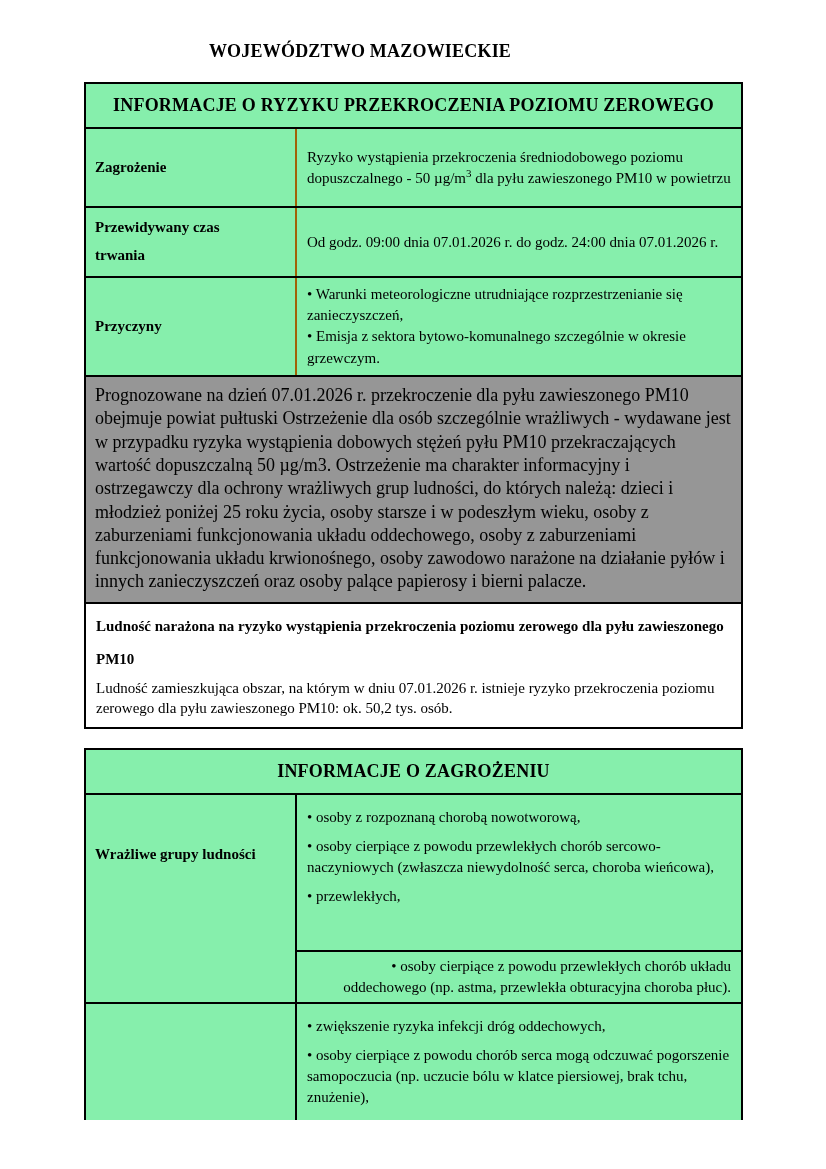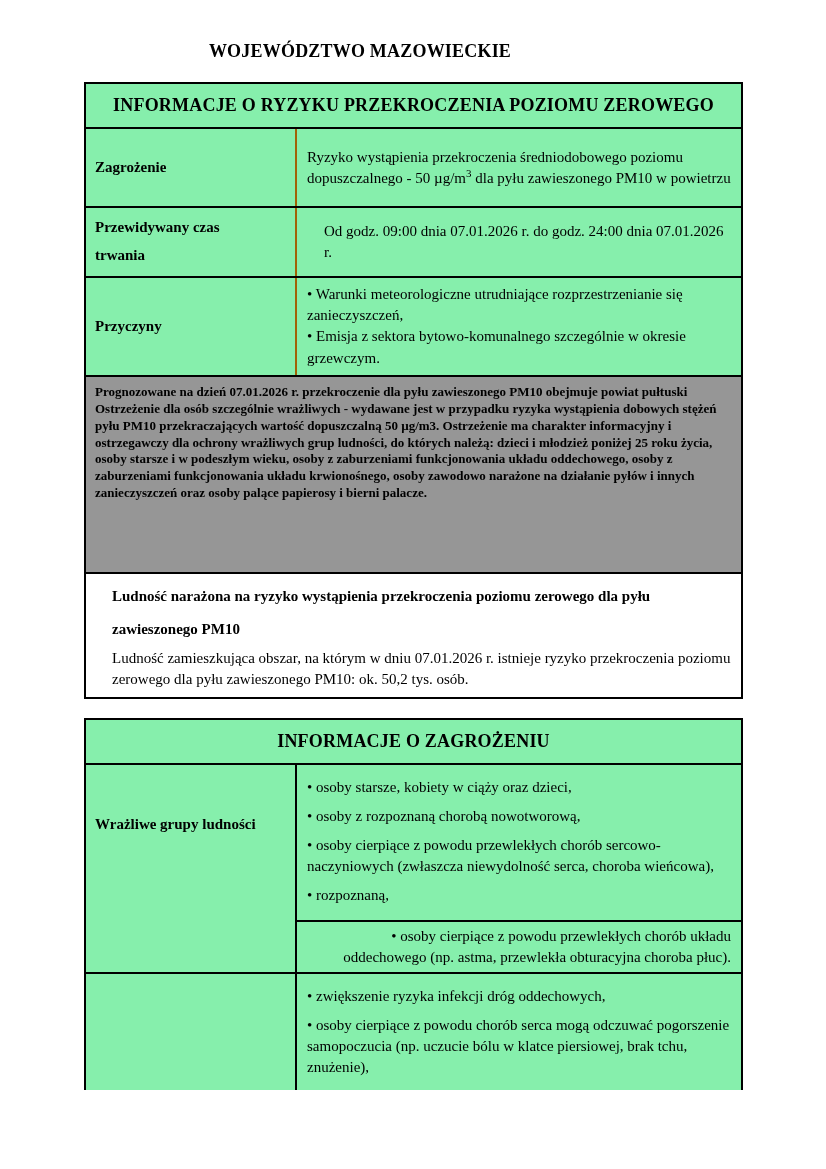--- a/index.html
+++ b/index.html
@@ -89,51 +89,50 @@
   .t1-value {
     box-sizing: border-box;
     font-size: 15px;
     line-height: 1.38;
     padding: 6px 10px;
     display: flex;
     flex-direction: column;
     justify-content: center;
   }
   .row-zagrozenie   { min-height: 79px; }
-  .row-czas         { min-height: 59px; gap: 17px; }
+  .row-czas         { min-height: 59px; }
   .row-przyczyny    { min-height: 88px; }
   .row-przyczyny .t1-value { line-height: 1.42; }
   .t1-value .bullet-item { margin: 0; }
   sup { font-size: 11px; line-height: 0; }
 
   
   .gray-section {
     background: #969696;
     border-bottom: 2px solid #000;
     box-sizing: border-box;
     min-height: 197px;
     padding: 7px 9px 8px 9px;
   }
   .gray-heading {
     font-weight: bold;
     font-size: 15px;
     margin: 2px 0 11px 0;
     line-height: 1.25;
   }
   .gray-para {
-    font-size: 13px;
+    font-size: 18px;
     line-height: 1.295;
-    font-weight: bold;
   }
   
   .white-section {
     background: #ffffff;
     box-sizing: border-box;
     min-height: 109px;
-    padding: 6px 9px 8px 26px;
+    padding: 6px 9px 8px 10px;
   }
   .white-heading {
     font-weight: bold;
     font-size: 15px;
     line-height: 2.2;
     margin: 0 0 2px 0;
   }
   .white-para {
     font-size: 15px;
     line-height: 1.38;
@@ -232,24 +231,23 @@
       </div>
     </div>
 
     <div class="tbl tbl-cut">
       <div class="tbl-header">INFORMACJE O ZAGROŻENIU</div>
 
       <div class="t2-grid">
         <div class="t2-cell t2-left-groups">Wrażliwe grupy ludności</div>
 
         <div class="t2-cell t2-cell-a">
-            <div class="bullet-item">• osoby starsze, kobiety w ciąży oraz dzieci,</div>
             <div class="bullet-item">• osoby z rozpoznaną chorobą nowotworową,</div>
             <div class="bullet-item">• osoby cierpiące z powodu przewlekłych chorób sercowo-naczyniowych (zwłaszcza niewydolność serca, choroba wieńcowa),</div>
-            <div class="bullet-item">• rozpoznaną,</div>
+            <div class="bullet-item">• przewlekłych,</div>
           </div>
 
         <div class="t2-cell t2-cell-b">
             <div class="bullet-item">• osoby cierpiące z powodu przewlekłych chorób układu oddechowego (np. astma, przewlekła obturacyjna choroba płuc).</div>
           </div>
 
         <div class="t2-cell t2-left-empty"></div>
 
         <div class="t2-cell t2-cell-c">
             <div class="bullet-item">• zwiększenie ryzyka infekcji dróg oddechowych,</div>

